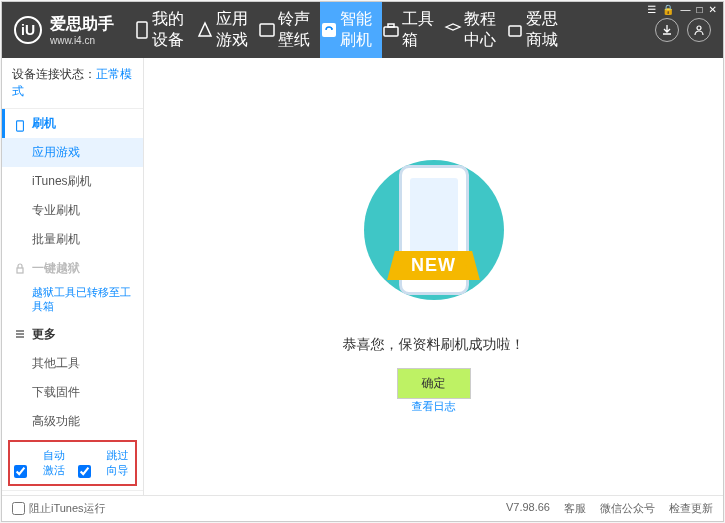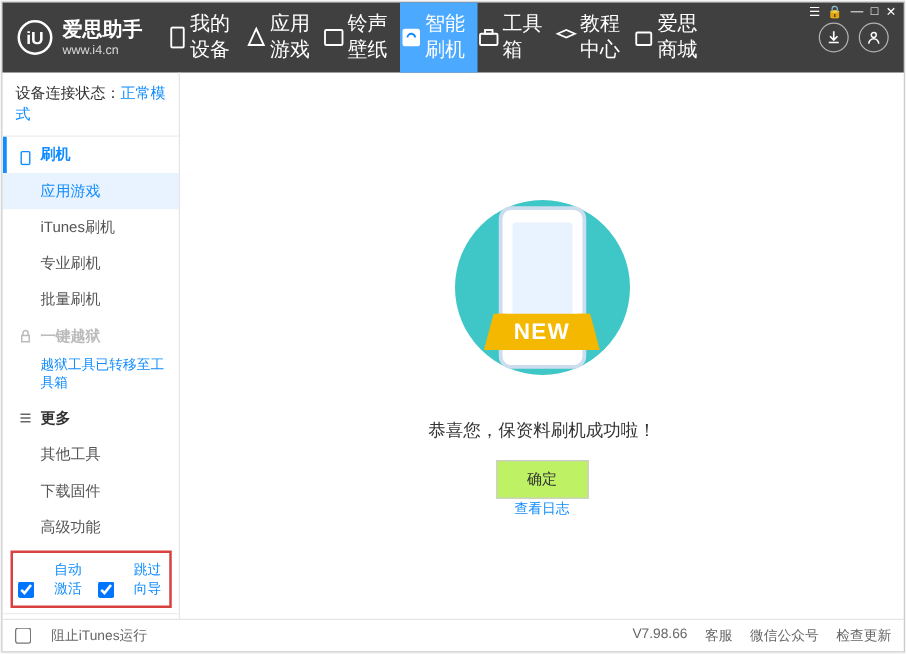--- a/index.html
+++ b/index.html
@@ -37,21 +37,21 @@
 .phone { width: 70px; height: 130px; background: #fff; border: 3px solid #cde; border-radius: 10px; position: relative; z-index: 1; }
 .phone::after { content: ""; position: absolute; top: 10px; left: 8px; right: 8px; bottom: 18px; background: #e8f3ff; border-radius: 3px; }
 .new-rb { position: absolute; bottom: 40px; background: #f5b800; color: #fff; font-weight: bold; padding: 4px 14px; z-index: 2; font-size: 18px; letter-spacing: 1px; }
 .new-rb::before, .new-rb::after { content: ""; position: absolute; top: 0; bottom: 0; width: 10px; background: #f5b800; }
 .new-rb::before { left: -6px; transform: skewX(-15deg); }
 .new-rb::after { right: -6px; transform: skewX(15deg); }
 .msg { font-size: 14px; color: #333; margin-bottom: 14px; }
 .ok-btn { border: 1px solid #ccc; background: #bef264; padding: 6px 24px; font-size: 12px; cursor: pointer; color: #333; }
 .link { color: #0f8cff; font-size: 11px; cursor: pointer; }
 .footer { height: 26px; border-top: 1px solid #e5e5e5; display: flex; align-items: center; padding: 0 10px; font-size: 11px; color: #666; }
-.footer label { display: flex; align-items: center; gap: 16px; cursor: pointer; }
+.footer label { display: flex; align-items: center; gap: 4px; cursor: pointer; }
 .footer-r { margin-left: auto; display: flex; gap: 14px; }
 .footer-r span { cursor: pointer; }
 svg { display: block; }
 </style>
 </head>
 <body>
 
 <div class="app">
   <div class="win-ctrls">
     <span>☰</span>

